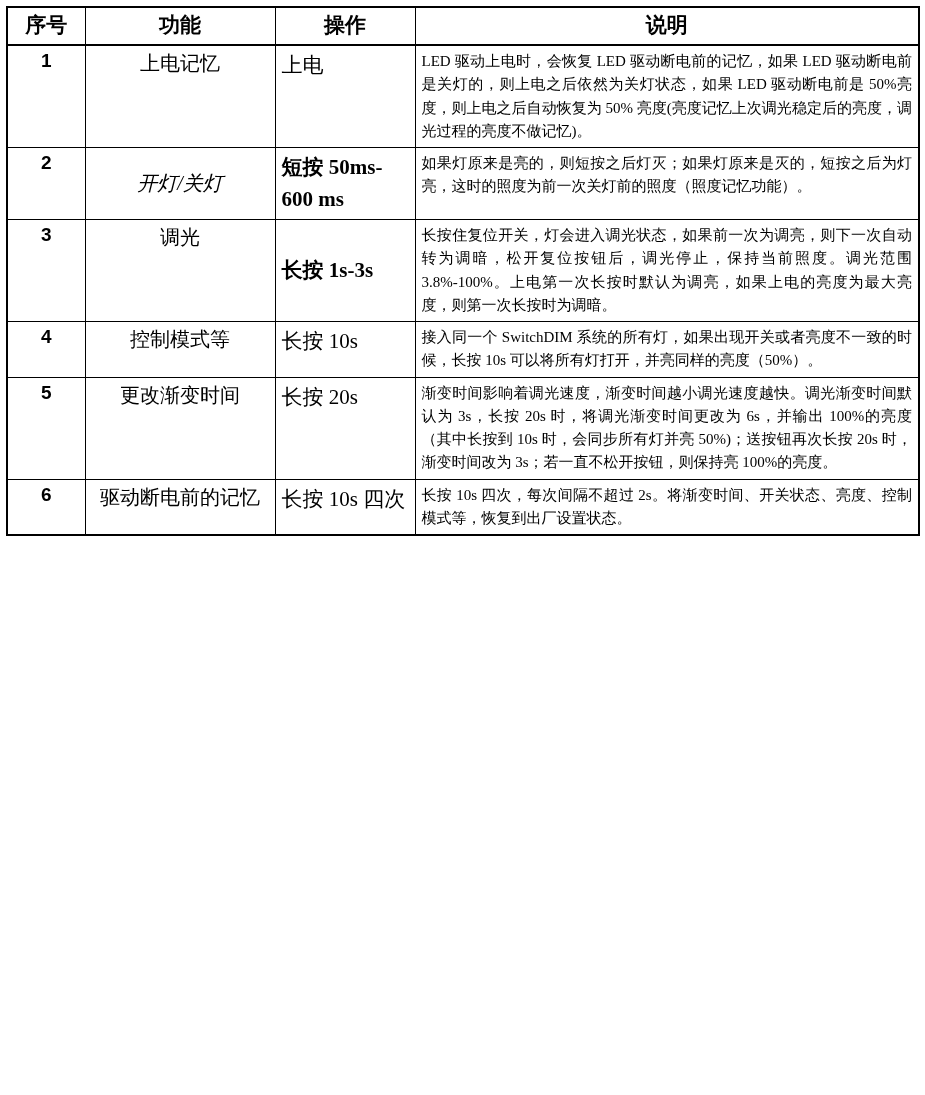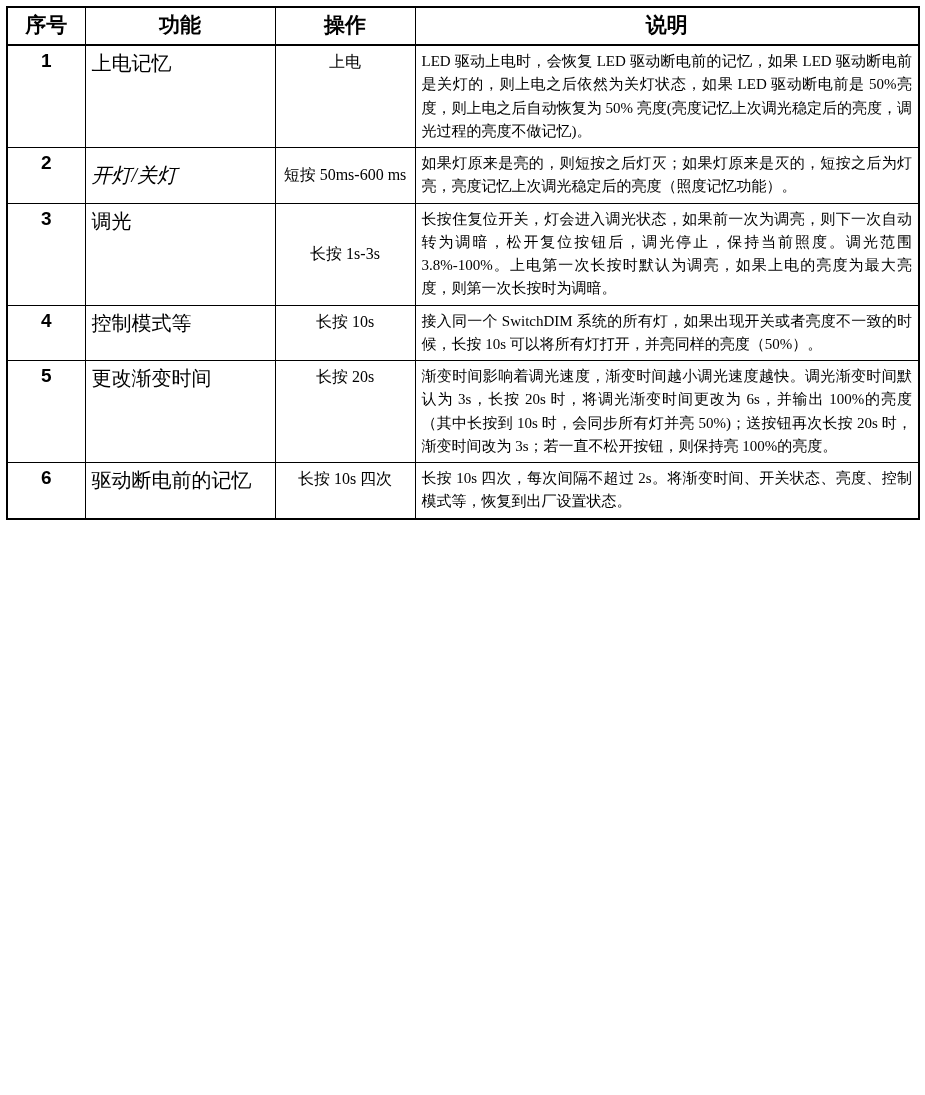--- a/index.html
+++ b/index.html
@@ -44,37 +44,37 @@
   col.c-desc  { width: 504px; }
 
   td.no {
     text-align: center;
     font-size: 19px;
     font-weight: bold;
     font-family: "Liberation Sans", sans-serif;
     padding-top: 6px;
   }
   td.func {
-    text-align: left;
+    text-align: center;
     font-size: 20px;
     padding-top: 6px;
     line-height: 1.35;
   }
   td.func.mid {
     vertical-align: middle;
     font-style: italic;
   }
   td.op {
-    text-align: center;
-    font-size: 16px;
+    font-size: 21px;
     line-height: 1.5;
     padding-top: 6px;
   }
   td.op.mid {
     vertical-align: middle;
+    font-weight: bold;
   }
   td.desc {
     font-size: 15px;
     line-height: 1.55;
     text-align: justify;
     text-justify: inter-ideograph;
     padding: 6px 8px 6px 8px;
   }
 </style>
 </head>
@@ -100,21 +100,21 @@
       <tr>
         <td class="no">1</td>
         <td class="func">上电记忆</td>
         <td class="op">上电</td>
         <td class="desc">LED 驱动上电时，会恢复 LED 驱动断电前的记忆，如果 LED 驱动断电前是关灯的，则上电之后依然为关灯状态，如果 LED 驱动断电前是 50%亮度，则上电之后自动恢复为 50% 亮度(亮度记忆上次调光稳定后的亮度，调光过程的亮度不做记忆)。</td>
       </tr>
       <tr>
         <td class="no">2</td>
         <td class="func mid">开灯/关灯</td>
         <td class="op mid">短按 50ms-600 ms</td>
-        <td class="desc">如果灯原来是亮的，则短按之后灯灭；如果灯原来是灭的，短按之后为灯亮，亮度记忆上次调光稳定后的亮度（照度记忆功能）。</td>
+        <td class="desc">如果灯原来是亮的，则短按之后灯灭；如果灯原来是灭的，短按之后为灯亮，这时的照度为前一次关灯前的照度（照度记忆功能）。</td>
       </tr>
       <tr>
         <td class="no">3</td>
         <td class="func">调光</td>
         <td class="op mid">长按 1s-3s</td>
         <td class="desc">长按住复位开关，灯会进入调光状态，如果前一次为调亮，则下一次自动转为调暗，松开复位按钮后，调光停止，保持当前照度。调光范围 3.8%-100%。上电第一次长按时默认为调亮，如果上电的亮度为最大亮度，则第一次长按时为调暗。</td>
       </tr>
       <tr>
         <td class="no">4</td>
         <td class="func">控制模式等</td>

